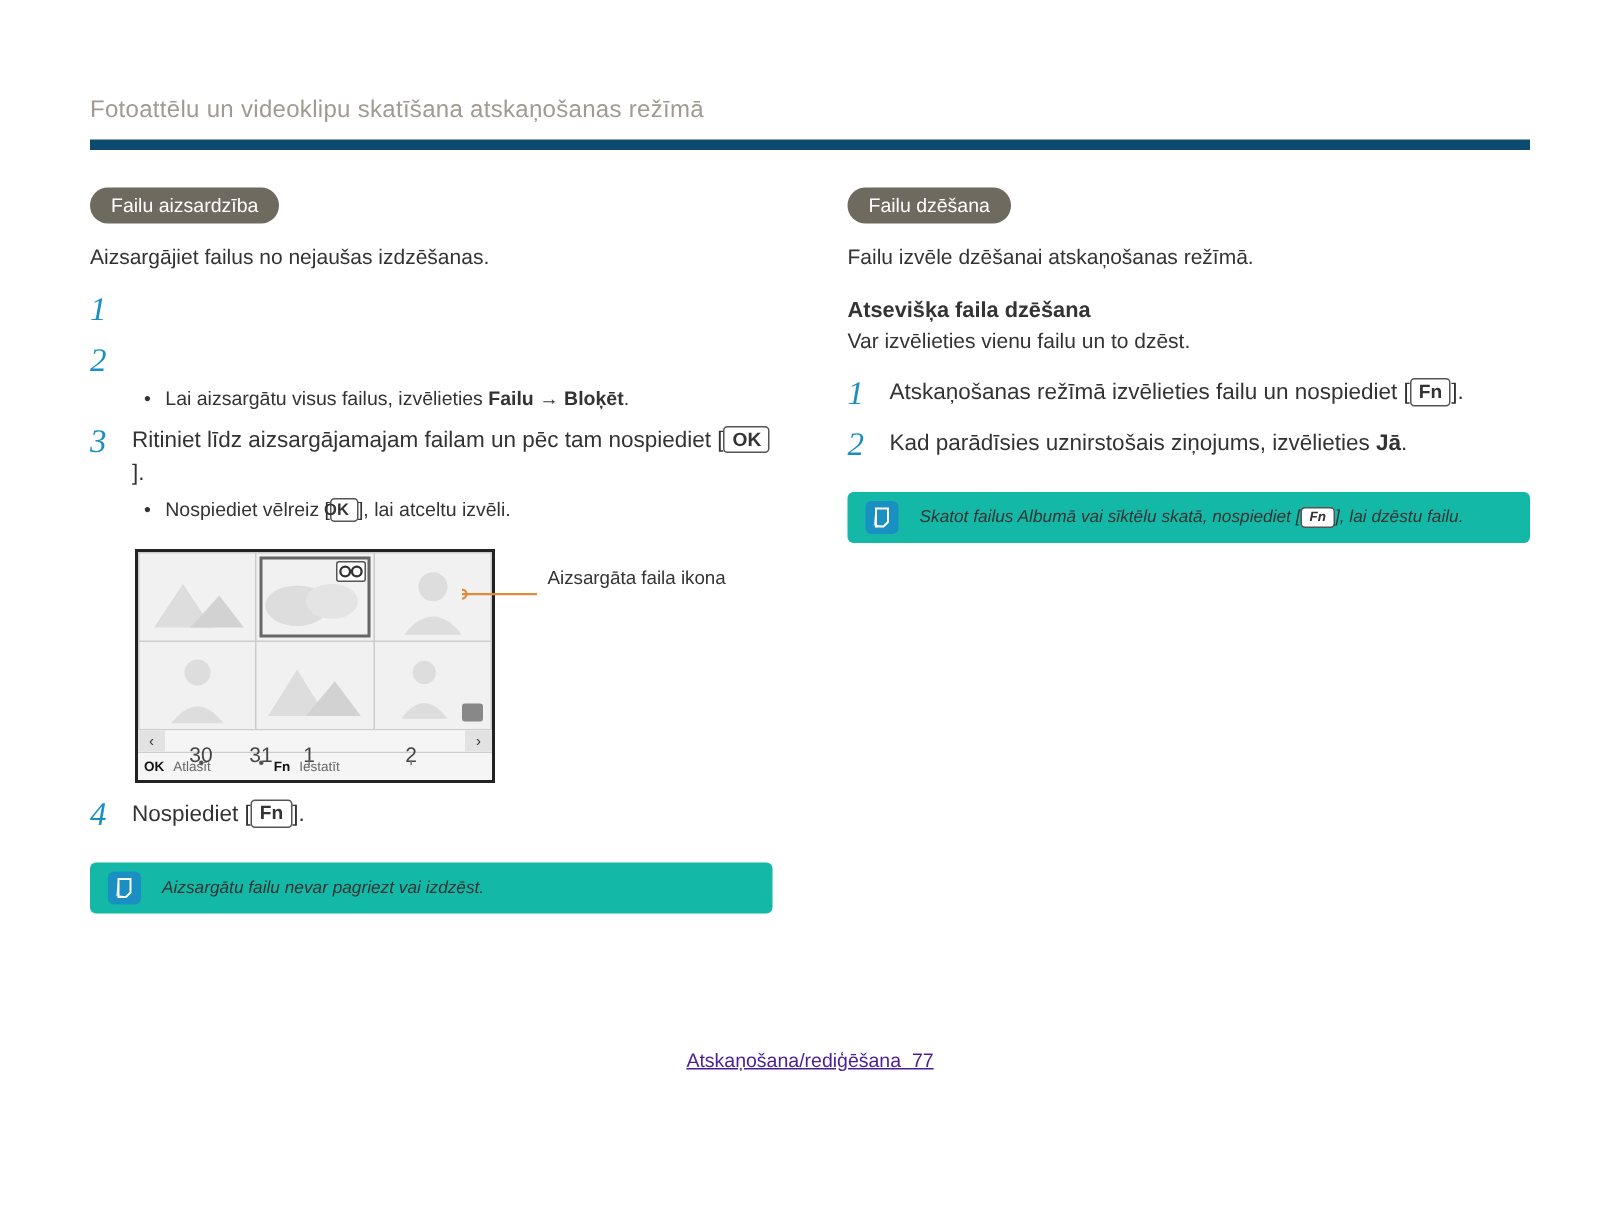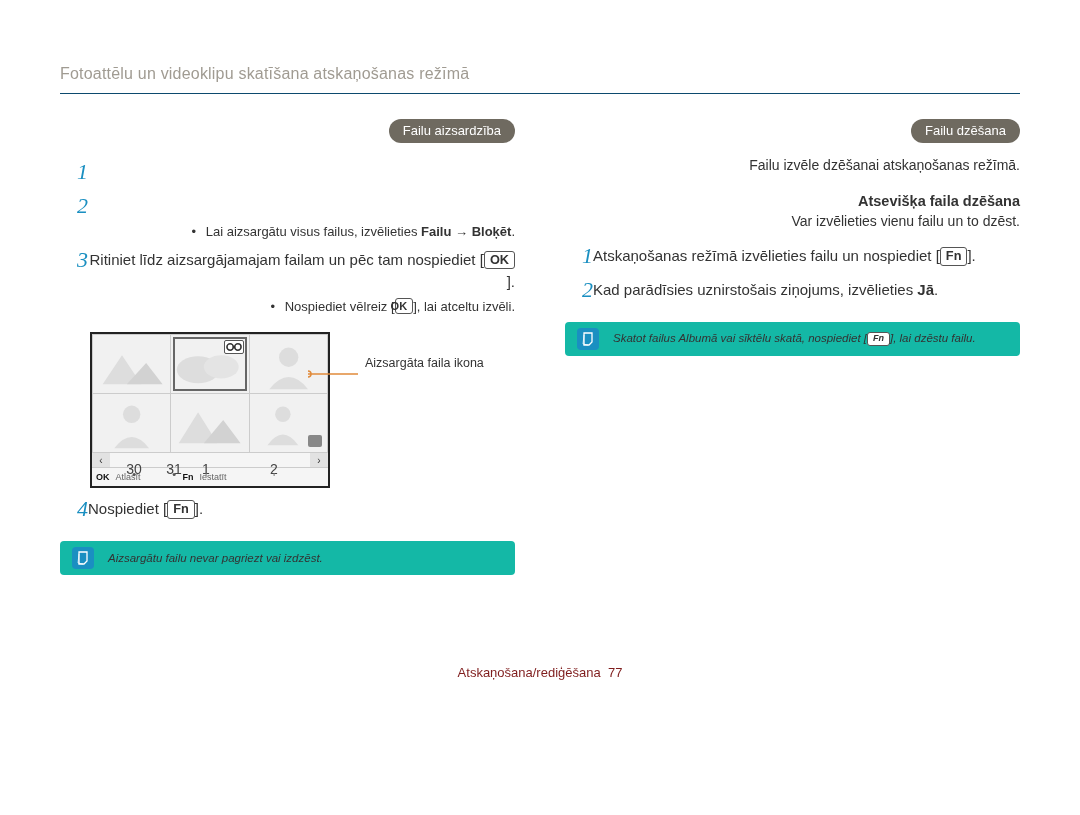--- a/index.html
+++ b/index.html
@@ -11,32 +11,31 @@
     width: 1080px;
     font-size: 14px;
   }
   .page {
     padding: 65px 60px 0 60px;
   }
   .page-header {
     color: #a09b92;
     font-size: 16px;
     padding-bottom: 10px;
-    border-bottom: 1px solid #0c4a6e;
+    border-bottom: 7px solid #0c4a6e;
     margin-bottom: 25px;
     letter-spacing: 0.2px;
   }
   .columns {
     display: flex;
     gap: 50px;
   }
   .col {
     flex: 1;
     min-width: 0;
-    text-align: right;
   }
   .pill {
     display: inline-block;
     background: #6f6a60;
     color: #fff;
     font-size: 13px;
     padding: 4px 14px 5px 14px;
     border-radius: 12px;
     margin-bottom: 8px;
   }
@@ -191,49 +190,51 @@
     align-items:center;
     font-size:9px;
     color:#666;
     padding:0 4px;
     gap:6px;
   }
   .status-bar .k { font-weight:bold; color:#111; font-size:9px; }
 
   .callout-line {
     position: relative;
-    margin-top: 24px;
+    margin-top: 12px;
   }
   .callout-line .cl-svg {
     position:absolute;
     left:-32px;
     top:12px;
   }
   .callout-text {
     font-size: 12.5px;
     color: #333;
     margin-left: 25px;
   }
   .footer {
     text-align: center;
     margin-top: 90px;
-    color: #7f1d1d;
+    color: #4c1d95;
     font-size: 13px;
+    text-decoration: underline;
   }
 </style>
 </head>
 <body>
 
 <div class="page">
   <div class="page-header">Fotoattēlu un videoklipu skatīšana atskaņošanas režīmā</div>
 
   <div class="columns">
 
     <div class="col">
       <div class="pill">Failu aizsardzība</div>
+      <div class="lead">Aizsargājiet failus no nejaušas izdzēšanas.</div>
 
       <div class="step">
         <div class="step-num">1</div>
       </div>
 
       <div class="step">
         <div class="step-num">2</div>
       </div>
       <div class="sub-bullet">
         <span>Lai aizsargātu visus failus, izvēlieties </span><b>Failu → Bloķēt</b><span>.</span>

